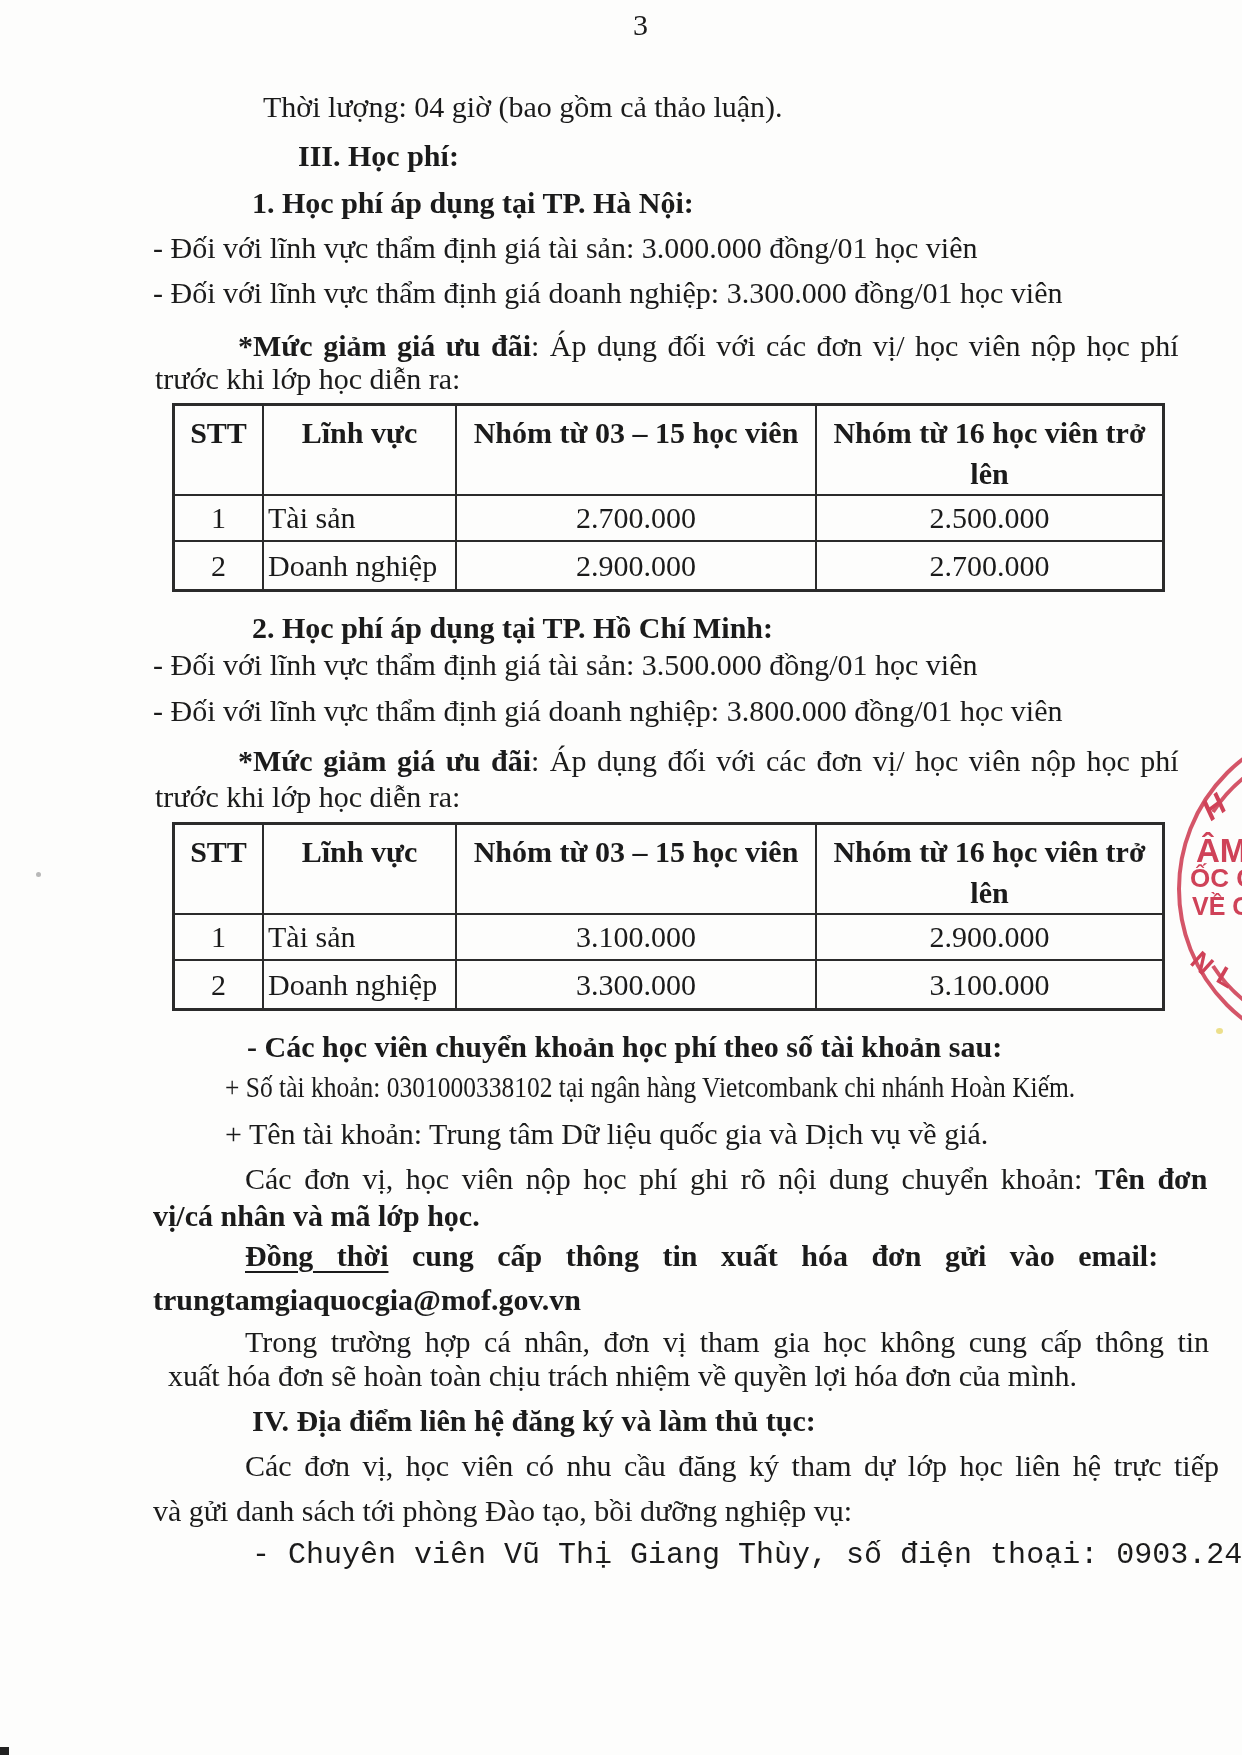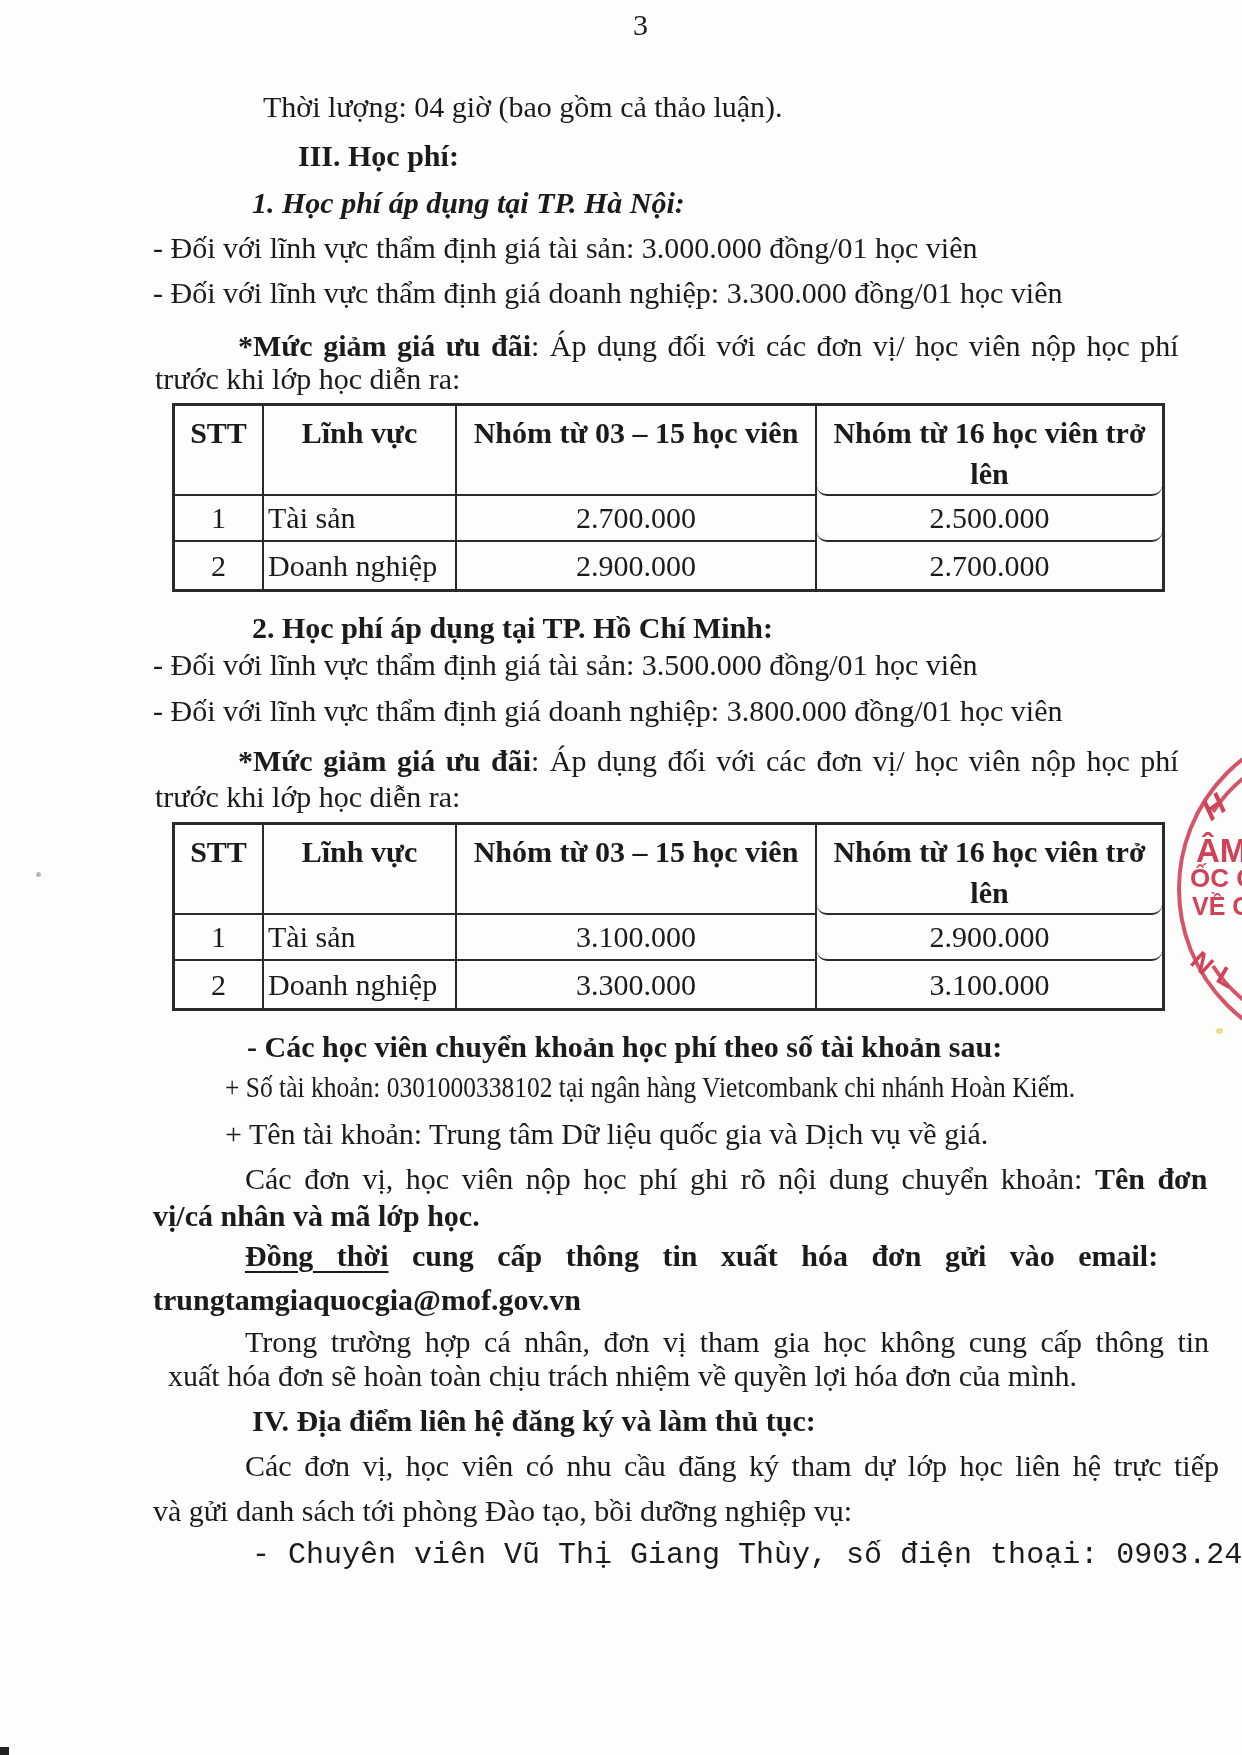--- a/index.html
+++ b/index.html
@@ -18,21 +18,21 @@
   .condensed { display:inline-block; transform:scaleX(.85); transform-origin:0 50%; }
 
   .fee-table {
     position:absolute; left:172px; width:993px; height:189px;
     border:3px solid #2b2b2b; box-sizing:border-box;
     display:grid;
     grid-template-columns:89px 193px 360px 1fr;
     grid-template-rows:90px 46px 47px;
   }
   .cell { border-right:2px solid #2b2b2b; border-bottom:2px solid #2b2b2b; box-sizing:border-box; font-size:30px; overflow:hidden; }
-  .cell.lc { border-right:none;border-radius:10px; }
+  .cell.lc { border-right:none; }
   .cell.lr { border-bottom:none; }
   .cell.head { font-weight:bold; text-align:center; padding:6px 10px 13px 10px; line-height:41px; white-space:normal; }
   .cell.num  { display:flex; align-items:center; justify-content:center; }
   .cell.name { display:flex; align-items:center; padding-left:4px; }
 
   .stamp-svg { position:absolute; left:1170px; top:720px; }
   .stamp-frag { position:absolute; font-family:"Liberation Sans","DejaVu Sans",sans-serif; font-weight:bold; white-space:nowrap; }
 
   .speck-left { position:absolute; left:36px; top:872px; width:5px; height:5px; border-radius:50%; background:#8a8a8a; opacity:.6; }
   .speck-yellow { position:absolute; left:1216px; top:1028px; width:7px; height:6px; border-radius:50%; background:#e3cf4e; opacity:.65; }
@@ -41,21 +41,21 @@
 </head>
 <body>
 
 <div class="page">
 
   <div class="ln" style="left:633px; top:6px;">3</div>
 
   <div class="ln" style="left:263px; top:88px;">Thời lượng: 04 giờ (bao gồm cả thảo luận).</div>
 
   <div class="ln b" style="left:260px; top:137px;margin-left:38px;">III. Học phí:</div>
-  <div class="ln b" style="left:252px; top:184px;font-style:italic;">1. Học phí áp dụng tại TP. Hà Nội:</div>
+  <div class="ln b" style="left:252px; top:184px;">1. Học phí áp dụng tại TP. Hà Nội:</div>
   <div class="ln" style="left:153px; top:229px;">- Đối với lĩnh vực thẩm định giá tài sản: 3.000.000 đồng/01 học viên</div>
   <div class="ln" style="left:153px; top:274px;">- Đối với lĩnh vực thẩm định giá doanh nghiệp: 3.300.000 đồng/01 học viên</div>
   <div class="ln" style="left:238px; top:327px; word-spacing:3px;"><span class="b">*Mức giảm giá ưu đãi</span><span>: Áp dụng đối với các đơn vị/ học viên nộp học phí</span></div>
   <div class="ln" style="left:155px; top:360px;">trước khi lớp học diễn ra:</div>
 
   <div class="fee-table" style="top:403px;">
     <div class="cell head">STT</div>
     <div class="cell head">Lĩnh vực</div>
     <div class="cell head">Nhóm từ 03 – 15 học viên</div>
     <div class="cell head lc">Nhóm từ 16 học viên trở lên</div>

